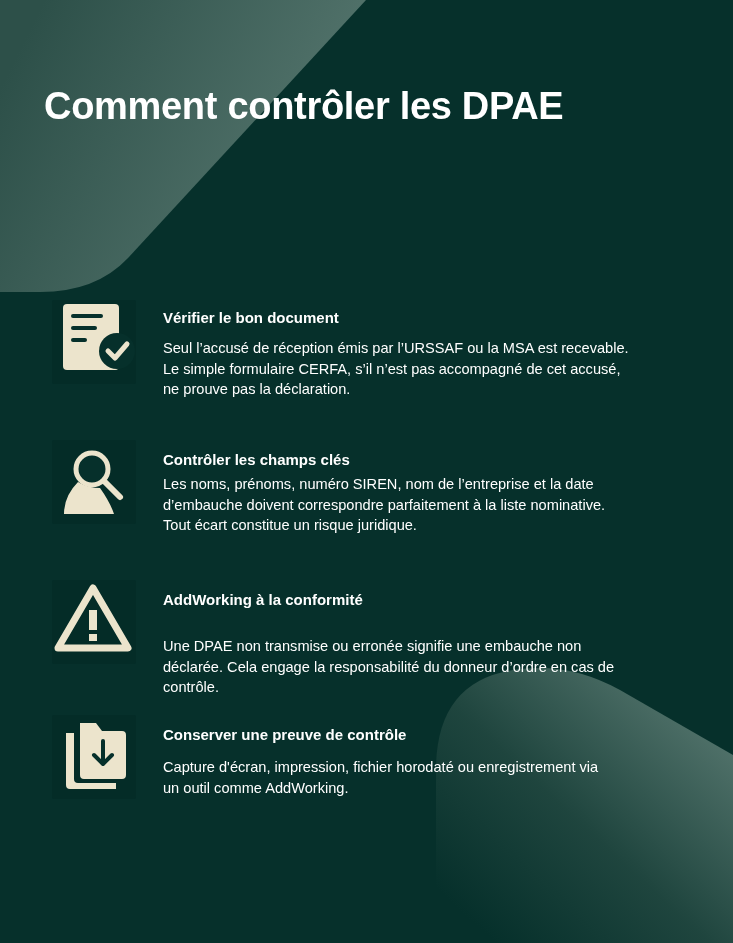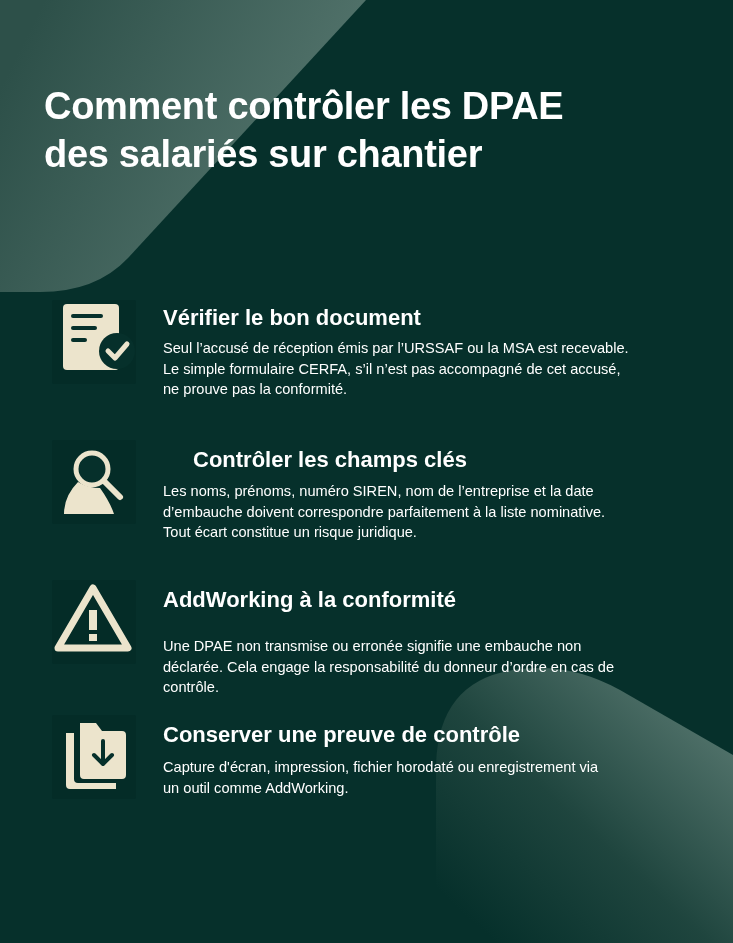--- a/index.html
+++ b/index.html
@@ -18,21 +18,21 @@
       margin-left: 44px;
     }
     .item { position: absolute; left: 0; width: 733px; }
     .icon-tile {
       position: absolute; left: 52px; width: 84px; height: 84px;
       background: #042c27; border-radius: 2px;
     }
     .icon-tile svg { position: absolute; left: 0; top: 0; }
     .item-title {
       position: absolute; left: 163px; color: #ffffff;
-      font-weight: 700; font-size: 22px; line-height: 28px;
+      font-weight: 700; font-size: 15px; line-height: 28px;
       white-space: nowrap;
     }
     .item-desc {
       position: absolute; left: 163px; width: 550px;
       color: #ffffff; font-size: 14.6px; line-height: 20.5px;
       white-space: pre-line; font-weight: 400;
     }
   </style>
 </head>
 <body>
@@ -48,50 +48,49 @@
       <stop offset="0.45" stop-color="#20463f"></stop>
       <stop offset="1" stop-color="#5a7a72"></stop>
     </linearGradient>
   </defs>
   <path d="M0 0 L366 0 L128 258 Q96 292 40 292 L0 292 Z" fill="url(#gTop)"></path>
   <path d="M436 943 L436 770 Q436 668 540 668 Q580 668 620 690 L733 755 L733 943 Z" fill="url(#gBot)" opacity="0.95"></path>
 </svg>
 
 <div class="title">
   <div>Comment contrôler les DPAE</div>
-  <div>des salariés sur chantier</div>
 </div>
 
 <div class="item" style="top:300px;">
   <div class="icon-tile" style="top:0;">
     <svg width="84" height="84" viewBox="0 0 84 84">
       <rect x="11" y="4" width="56" height="66" rx="4" fill="#ece4cc"></rect>
       <rect x="19" y="14" width="32" height="4" rx="2" fill="#06302b"></rect>
       <rect x="19" y="26" width="26" height="4" rx="2" fill="#06302b"></rect>
       <rect x="19" y="38" width="16" height="4" rx="2" fill="#06302b"></rect>
       <circle cx="65" cy="51" r="18" fill="#06302b"></circle>
       <path d="M56 51 L63 58 L75 44" stroke="#ece4cc" stroke-width="5" fill="none" stroke-linecap="round" stroke-linejoin="round"></path>
     </svg>
   </div>
   <div class="item-title" style="top:4px;">Vérifier le bon document</div>
   <div class="item-desc" style="top:38px;">Seul l’accusé de réception émis par l’URSSAF ou la MSA est recevable.
 Le simple formulaire CERFA, s’il n’est pas accompagné de cet accusé,
-ne prouve pas la conformité.</div>
+ne prouve pas la déclaration.</div>
 </div>
 
 <div class="item" style="top:440px;">
   <div class="icon-tile" style="top:0;">
     <svg width="84" height="84" viewBox="0 0 84 84">
       <path d="M12 74 Q12 56 26 42 Q36 48 48 48 Q58 62 62 74 Z" fill="#ece4cc"></path>
       <circle cx="40" cy="29" r="16" fill="#06302b" stroke="#ece4cc" stroke-width="5"></circle>
       <path d="M52 41 L68 57" stroke="#ece4cc" stroke-width="6" stroke-linecap="round"></path>
     </svg>
   </div>
-  <div class="item-title" style="top:6px;margin-left:30px;">Contrôler les champs clés</div>
-  <div class="item-desc" style="top:41px;">Les noms, prénoms, numéro SIREN, nom de l’entreprise et la date
+  <div class="item-title" style="top:6px;">Contrôler les champs clés</div>
+  <div class="item-desc" style="top:34px;">Les noms, prénoms, numéro SIREN, nom de l’entreprise et la date
 d’embauche doivent correspondre parfaitement à la liste nominative.
 Tout écart constitue un risque juridique.</div>
 </div>
 
 <div class="item" style="top:580px;">
   <div class="icon-tile" style="top:0;">
     <svg width="84" height="84" viewBox="0 0 84 84">
       <path d="M41 8 L76 68 L6 68 Z" fill="none" stroke="#ece4cc" stroke-width="7" stroke-linejoin="round"></path>
       <rect x="37" y="30" width="8" height="20" fill="#ece4cc"></rect>
       <rect x="37" y="54" width="8" height="7" fill="#ece4cc"></rect>

